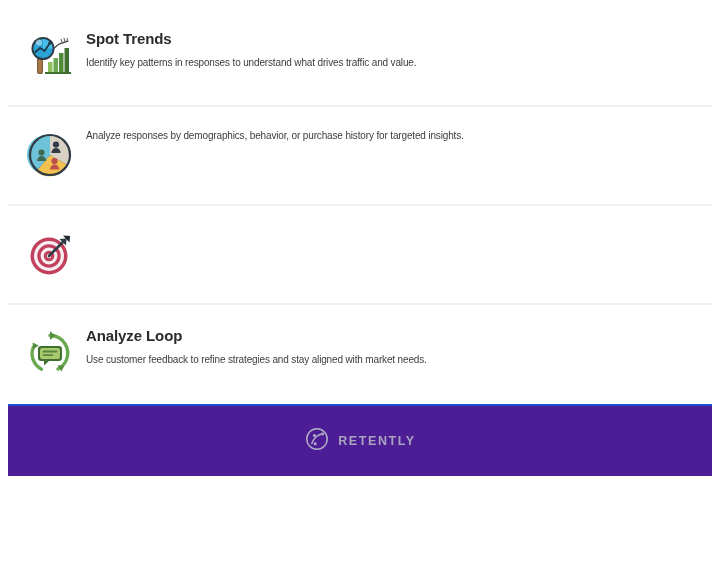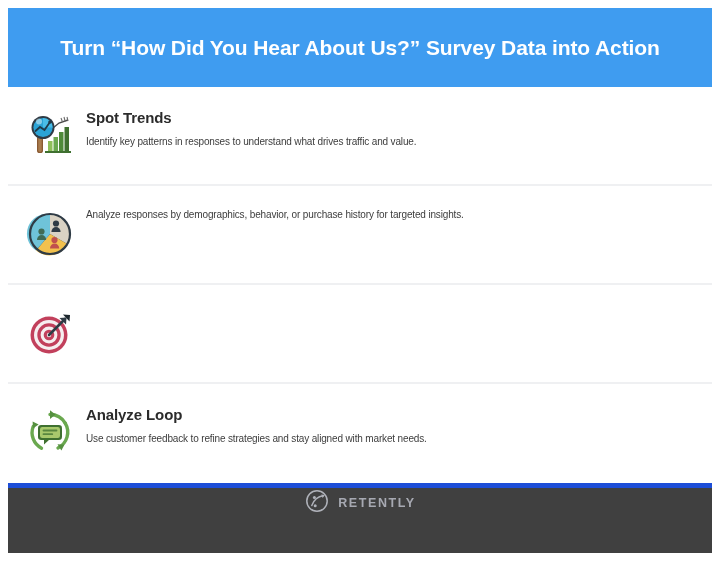--- a/index.html
+++ b/index.html
@@ -82,47 +82,44 @@
   .row-desc {
     font-size: 10px;
     color: #3d3d3d;
     line-height: 1.35;
     letter-spacing: -0.15px;
   }
 
   
   .footer {
     height: 70px;
-    background: #404040;
-    display: flex;
-    align-items: flex-start;
+    background: #4c1d95;
+    display: flex;
+    align-items: center;
     justify-content: center;
-    border-top: 5px solid #1d4ed8;
+    border-top: 2px solid #1d4ed8;
   }
   .footer-logo {
     display: flex;
     align-items: center;
     gap: 8px;
     opacity: 0.85;
   }
   .footer-logo-text {
     font-size: 12.5px;
     font-weight: bold;
     letter-spacing: 1.6px;
     color: #b9bcc6;
   }
 </style>
 </head>
 <body>
 
 <div class="card">
 
-  <div class="header">
-    <div class="header-title">Turn “How Did You Hear About Us?” Survey Data into Action</div>
-  </div>
 
   <div class="rows">
 
     <div class="row">
       <div class="row-icon">
         <svg width="48" height="48" viewBox="0 0 48 48">
 
           <rect x="22" y="30" width="4.5" height="10" fill="#8fbf5a"></rect>
           <rect x="27.5" y="26" width="4.5" height="14" fill="#6aa84f"></rect>
           <rect x="33" y="21" width="4.5" height="19" fill="#4f8a3a"></rect>

